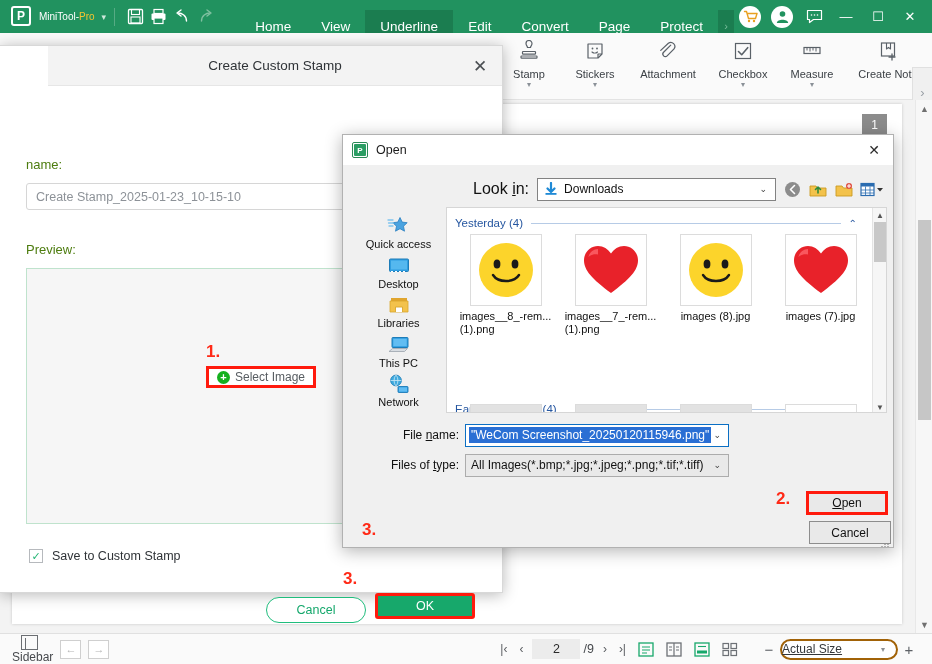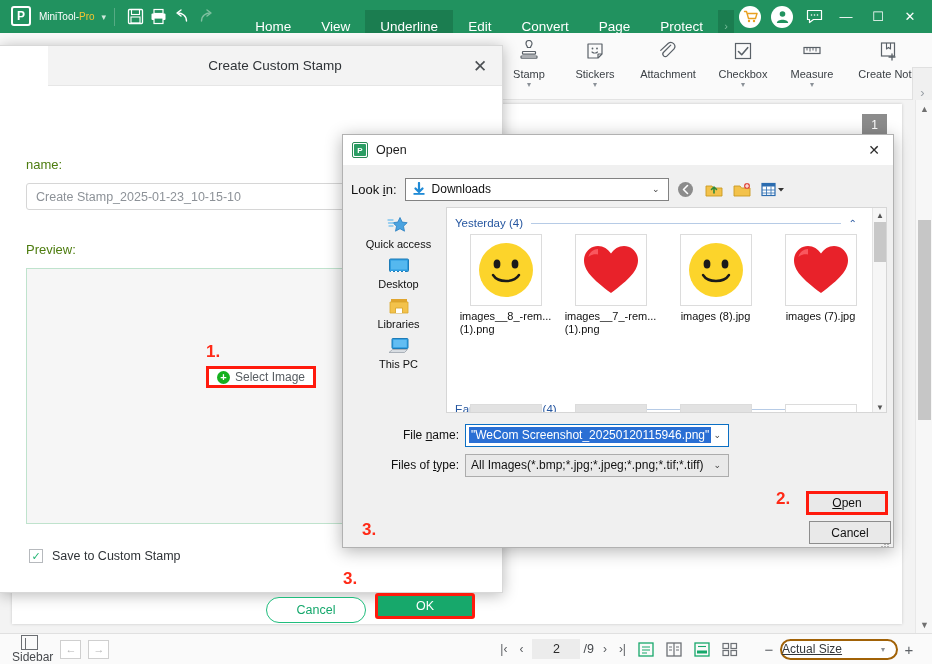--- a/index.html
+++ b/index.html
@@ -224,21 +224,21 @@
   .od-appicon .inner {
     width:12px;height:12px;background:#2a9d63;color:#fff;font-size:8px;font-weight:bold;
     display:flex;align-items:center;justify-content:center;border-radius:1px;
   }
   .od-title .t { font-size:12.5px; color:#1b1b1b; }
   .od-close {
     position:absolute; right:8px; top:4px; width:22px; height:22px;
     display:flex; align-items:center; justify-content:center; color:#2b2b2b; font-size:14px; cursor:pointer;
   }
   .od-lookin { position:absolute; left:8px; top:38px; width:536px; height:32px; display:flex; align-items:center; }
-  .od-lookin .lbl { font-size:13px; color:#111; margin-right:8px; white-space:nowrap; }
+  .od-lookin .lbl { font-size:16px; color:#111; margin-left:122px; margin-right:8px; white-space:nowrap; }
   .od-lookin .lbl u { text-decoration:underline; }
   .od-combo {
     width:264px; height:23px; border:1px solid #828282; background:#fff;
     display:flex; align-items:center; position:relative;
   }
   .od-combo .dlicon { width:16px; margin-left:5px; margin-right:5px; display:flex; align-items:center; justify-content:center; }
   .od-combo .cv { position:absolute; right:8px; font-size:9px; color:#444; }
   .od-combo .ct { font-size:12px; color:#111; }
   .od-toolbtn { width:22px;height:22px;margin-left:6px;display:flex;align-items:center;justify-content:center;cursor:pointer; }
   .od-body {
@@ -671,20 +671,31 @@
         </div>
         <div class="od-place">
           <span class="ic">
             <svg width="24" height="20" viewBox="0 0 24 20">
                 <rect x="5" y="2.5" width="16" height="10" rx=".8" fill="#2f9de0" stroke="#1d7cb8" stroke-width="1"></rect>
                 <rect x="6.3" y="3.8" width="13.4" height="7.4" fill="#62bdf2"></rect>
                 <path d="M2 16.5l3.5-3h15l-3 3z" fill="#d8dde2" stroke="#9aa3ac" stroke-width=".8" stroke-linejoin="round"></path>
               </svg>
           </span>
           <span class="pl">This PC</span>
+        </div>
+        <div class="od-place">
+          <span class="ic">
+            <svg width="24" height="20" viewBox="0 0 24 20">
+                <circle cx="9" cy="6.5" r="5.4" fill="#3fa9dd" stroke="#1d7cb8" stroke-width=".8"></circle>
+                <path d="M3.6 6.5h10.8M9 1.1c2.5 2.6 2.5 8.2 0 10.8M9 1.1C6.5 3.7 6.5 9.3 9 11.9" fill="none" stroke="#cdeaf8" stroke-width=".8"></path>
+                <rect x="11" y="12.5" width="10" height="6" rx=".7" fill="#2f9de0" stroke="#1d7cb8" stroke-width=".9"></rect>
+                <rect x="12" y="13.4" width="8" height="4.2" fill="#62bdf2"></rect>
+              </svg>
+          </span>
+          <span class="pl">Network</span>
         </div>
       </div>
 
       <div class="od-files">
 
         <div class="fg-head" style="top:6px;">
           <span>Yesterday (4)</span>
           <span class="line"></span>
           <span class="chev">⌃</span>
         </div>

